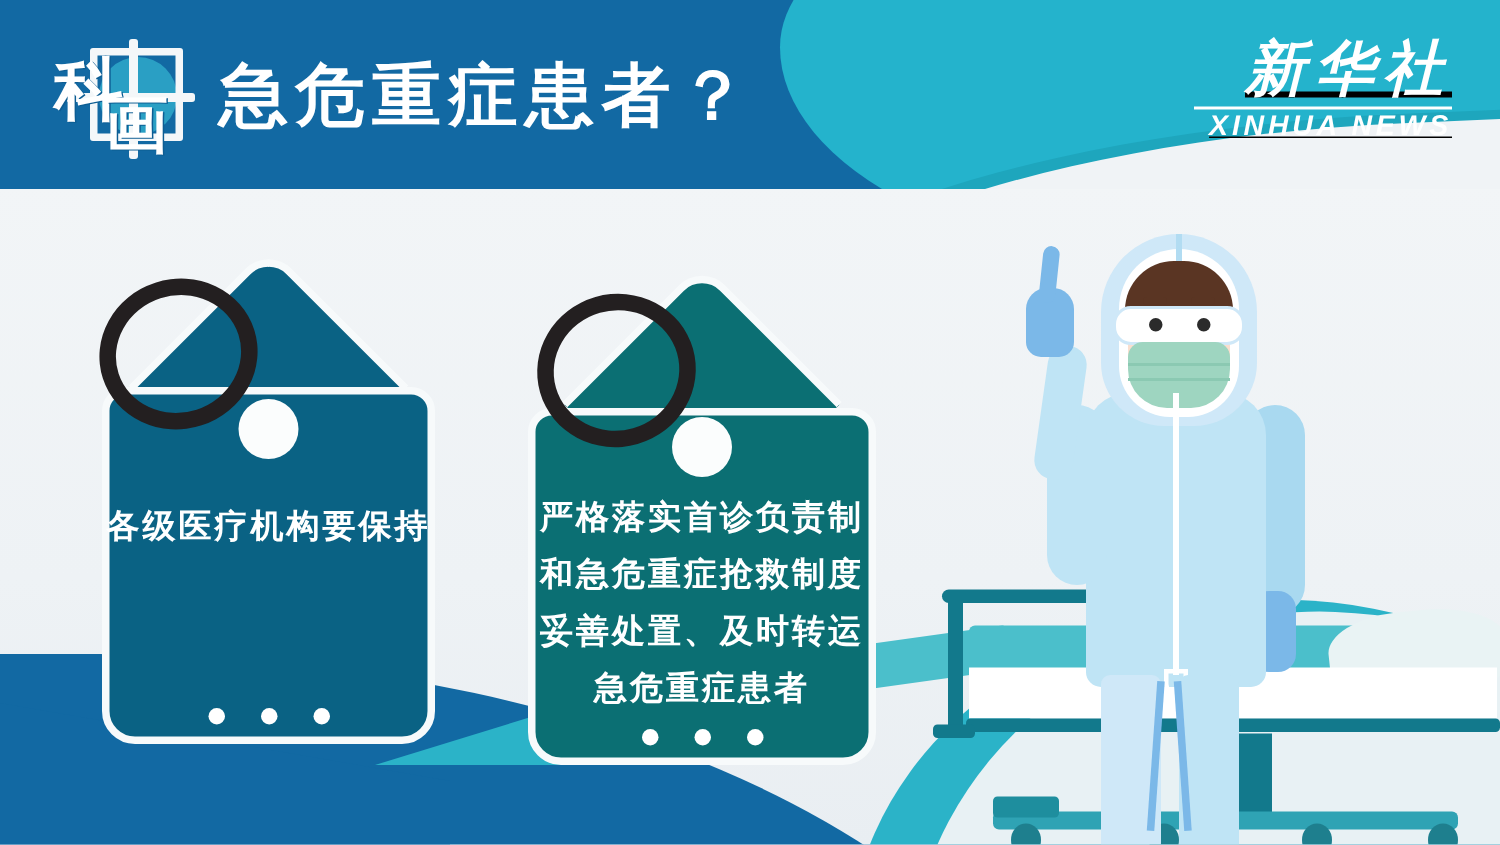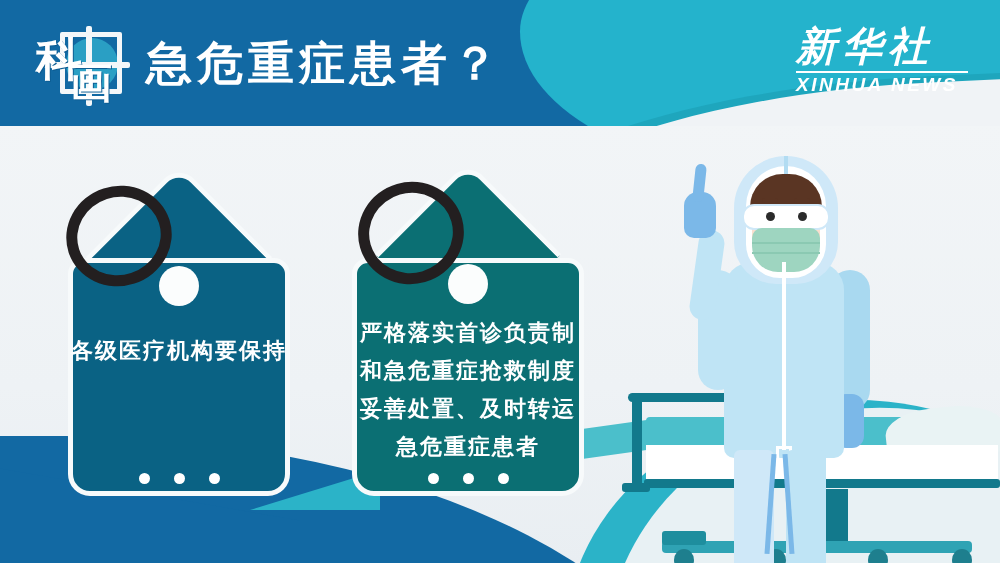--- a/index.html
+++ b/index.html
@@ -43,21 +43,21 @@
             line-height:1;letter-spacing:-4px;text-shadow:1px 1px 0 #0d5d93;}
   .logo .hua{position:absolute;left:34px;top:40px;font-size:42px;color:#ffffff;font-weight:700;
             line-height:1;text-shadow:1px 1px 0 #0d5d93;}
   .logo .vbar{position:absolute;left:50px;top:4px;width:6px;height:80px;background:#f4f7f9;border-radius:2px;}
   .logo .hbar{position:absolute;left:8px;top:40px;width:86px;height:6px;background:#f4f7f9;border-radius:2px;}
 
   .hdr-title{position:absolute;left:146px;top:30px;font-size:46px;color:#ffffff;
      font-weight:700;letter-spacing:5px;line-height:66px;white-space:nowrap;}
 
   
-  .xinhua{position:absolute;right:32px;top:24px;text-align:left;z-index:6;}
+  .xinhua{position:absolute;right:32px;top:24px;text-align:right;z-index:6;text-decoration:underline;}
   .xinhua .cn{font-size:40px;color:#ffffff;font-weight:700;letter-spacing:6px;
      line-height:44px;font-style:italic;}
   .xinhua .rule{width:172px;height:2px;background:#ffffff;margin:3px auto 2px;}
   .xinhua .en{font-size:19px;color:#ffffff;font-weight:700;font-style:italic;letter-spacing:2.5px;line-height:20px;}
 
   
   .wave-blue{position:absolute;left:-120px;top:436px;width:840px;height:340px;
      background:#1269a3;border-radius:0 78% 0 0 / 0 100% 0 0;}
   .wave-teal-tri{position:absolute;left:250px;top:470px;width:130px;height:40px;
      background:#2bb3c8;clip-path:polygon(0 100%,100% 0,100% 100%);}
@@ -86,21 +86,21 @@
   
   #tag1{left:68px;top:258px;width:222px;height:238px;}
   #tag1 .shape{background:#0a6284;}
   #tag1 .peak{background:#0a6284;top:-67px;}
   #tag1 .hole{top:8px;}
   #tag1 .string{left:-2px;top:-72px;width:84px;height:78px;transform:rotate(-18deg);}
   #tag1 .txt{top:74px;}
   #tag1 .dots{top:212px;}
 
   
-  #tag2{left:352px;top:258px;width:232px;height:238px;}
+  #tag2{left:352px;top:272px;width:232px;height:238px;font-family:Liberation Mono, monospace;}
   #tag2 .shape{background:#0b6f73;}
   #tag2 .peak{background:#0b6f73;top:-70px;}
   #tag2 .hole{top:6px;}
   #tag2 .string{left:6px;top:-76px;width:84px;height:80px;transform:rotate(-16deg);}
   #tag2 .txt{top:56px;}
   #tag2 .dots{top:212px;}
 
   
   .bed{position:absolute;left:636px;top:395px;width:372px;height:168px;}
   .bed .mattress-top{position:absolute;left:10px;top:22px;width:352px;height:36px;background:#4bbfcb;

